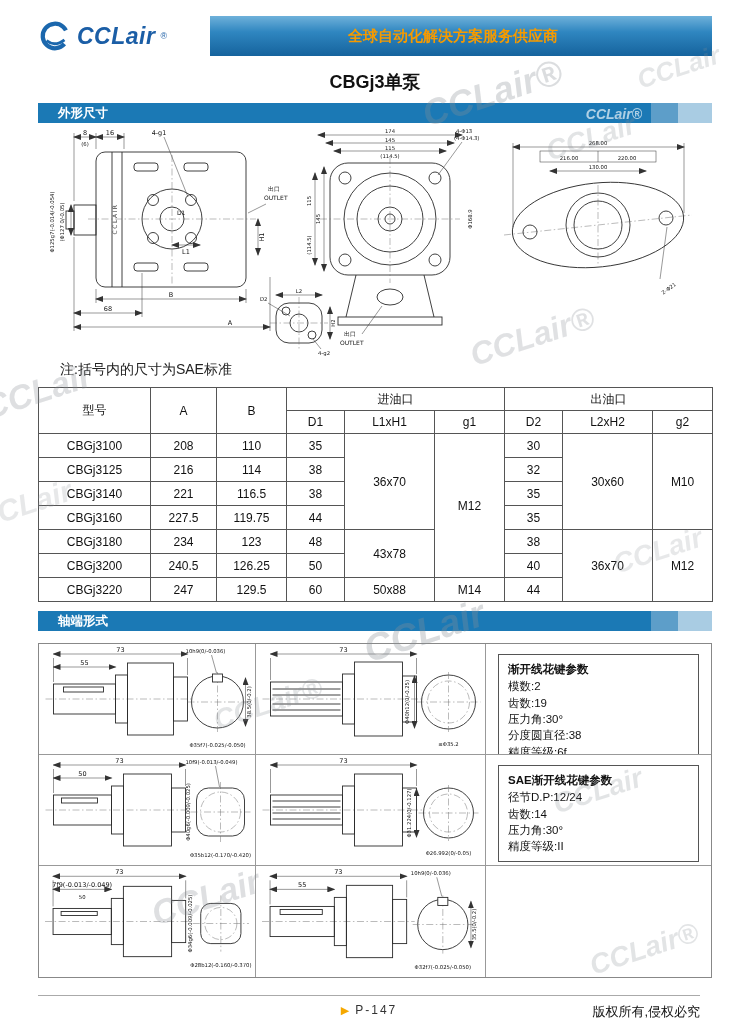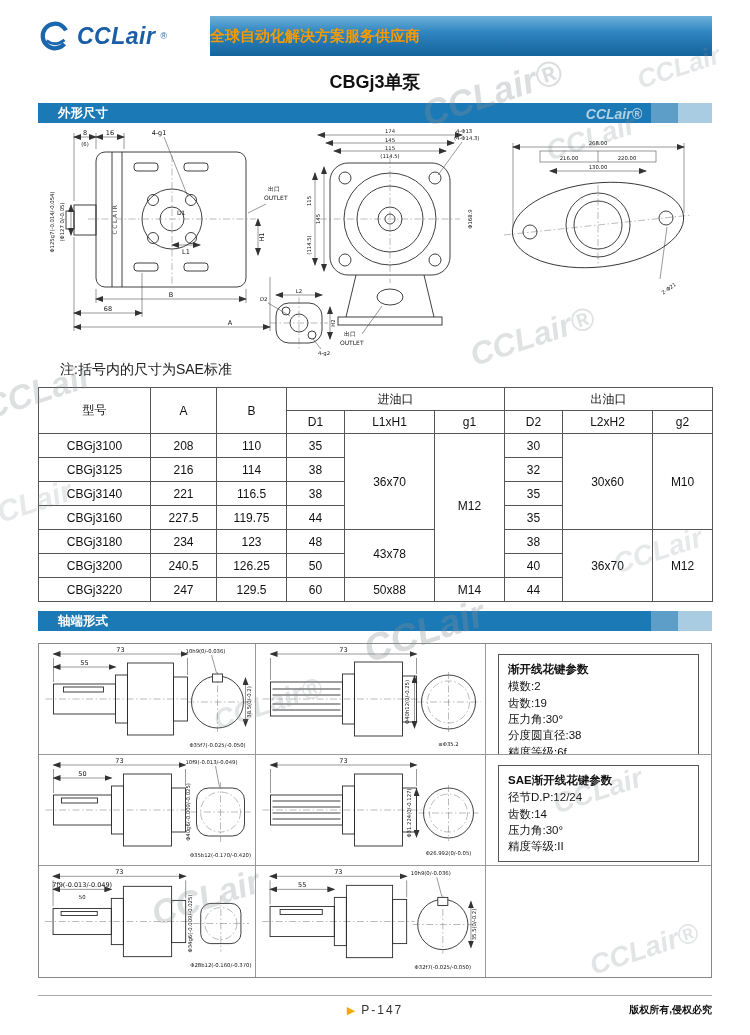--- a/index.html
+++ b/index.html
@@ -5,21 +5,21 @@
   *{margin:0;padding:0;box-sizing:border-box}
   body{background:#ddd;font-family:"Liberation Sans","DejaVu Sans",sans-serif}
   .page{position:relative;width:750px;height:1035px;background:#fff;margin:0 auto;overflow:hidden}
   .content{padding:0 38px}
 
   
   .header{display:flex;margin:16px 38px 0;height:40px}
   .logo-box{width:172px;display:flex;align-items:center;gap:5px;background:#fff}
   .logo-text{color:#1b5ea6;font-size:23px;font-weight:bold;font-style:italic;letter-spacing:.5px}
   .logo-reg{color:#1b5ea6;font-size:9px;vertical-align:super}
-  .header-bar{flex:1;background:linear-gradient(180deg,#6fb1da 0%,#2f86c0 40%,#15639d 100%);display:flex;align-items:center;justify-content:flex-start;padding-right:16px}
+  .header-bar{flex:1;background:linear-gradient(180deg,#6fb1da 0%,#2f86c0 40%,#15639d 100%);display:flex;align-items:center;justify-content:center;padding-right:16px}
   .tagline{color:#f59a00;font-weight:bold;font-size:15px}
 
   .page-title{text-align:center;font-size:18px;font-weight:bold;margin-top:14px;color:#111}
 
   .section-bar{height:20px;line-height:20px;margin-top:9px;padding-left:20px;color:#fff;font-size:12.5px;font-weight:bold;
     background:linear-gradient(90deg,#1b79b5 0 91%,#5d9ec9 91% 95%,#a9cce3 95% 100%);position:relative}
   .bar-wm{position:absolute;right:70px;top:1px;color:rgba(255,255,255,.65);font-style:italic;font-weight:bold;font-size:14px}
 
   .main-drawing{display:block;width:674px;height:232px;margin-top:4px}
   .note{font-size:14px;color:#222;margin:2px 0 0 22px}
@@ -32,26 +32,26 @@
   
   .shaft-grid{margin-top:12px;border:1px solid #888;display:grid;grid-template-columns:217px 230px 1fr;grid-template-rows:repeat(3,111px)}
   .cell{border-right:1px solid #999;border-bottom:1px solid #999;overflow:hidden}
   .cell:nth-child(3n){border-right:none}
   .cell:nth-child(n+7){border-bottom:none}
   .cell svg{display:block;width:100%;height:100%}
   .param-box{margin:10px 12px;border:1px solid #555;padding:6px 9px;font-size:11.5px;line-height:1.42;color:#111}
   .param-box .pb-title{font-weight:bold;margin-bottom:1px}
 
   
-  .footer{position:absolute;left:38px;right:38px;bottom:14px}
+  .footer{position:absolute;left:38px;right:50px;bottom:14px}
   .footer-line{border-top:1px solid #aaa;margin-bottom:7px}
   .footer-row{position:relative;height:18px;font-size:12px}
   .page-no{position:absolute;left:50%;transform:translateX(-50%);letter-spacing:2px;color:#333}
   .arrow-ico{color:#f5a800;font-size:11px;margin-right:4px}
-  .copyright{position:absolute;right:0;font-size:10px;font-weight:bold;color:#111}
+  .copyright{position:absolute;right:0;font-size:13px;font-weight:normal;color:#111}
 
   
   svg .draw{fill:none;stroke:#2b2b2b;stroke-width:.9}
   svg .cl{stroke:#666;stroke-width:.45;stroke-dasharray:7 2.5 1.5 2.5;fill:none}
   svg .dim line{stroke:#333;stroke-width:.5;fill:none}
   svg .dl{marker-start:url(#ar);marker-end:url(#ar)}
   svg text{font-family:"DejaVu Sans","Liberation Sans",sans-serif;font-size:6.5px;fill:#111}
   svg .fs5{font-size:5.3px}
   svg .fs6{font-size:6px}
   svg .brand{letter-spacing:1.5px;fill:#444}

